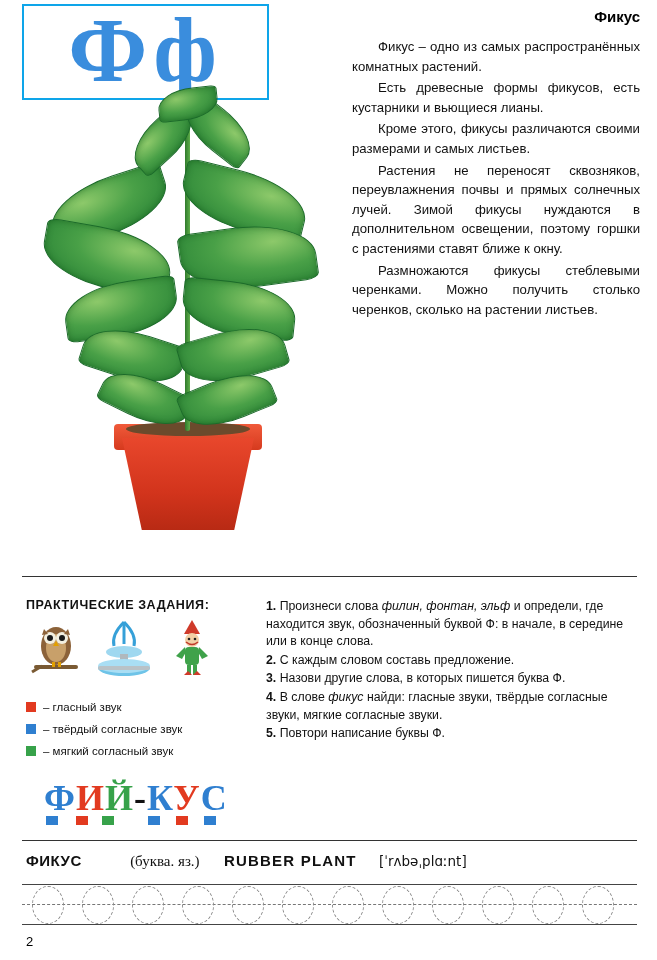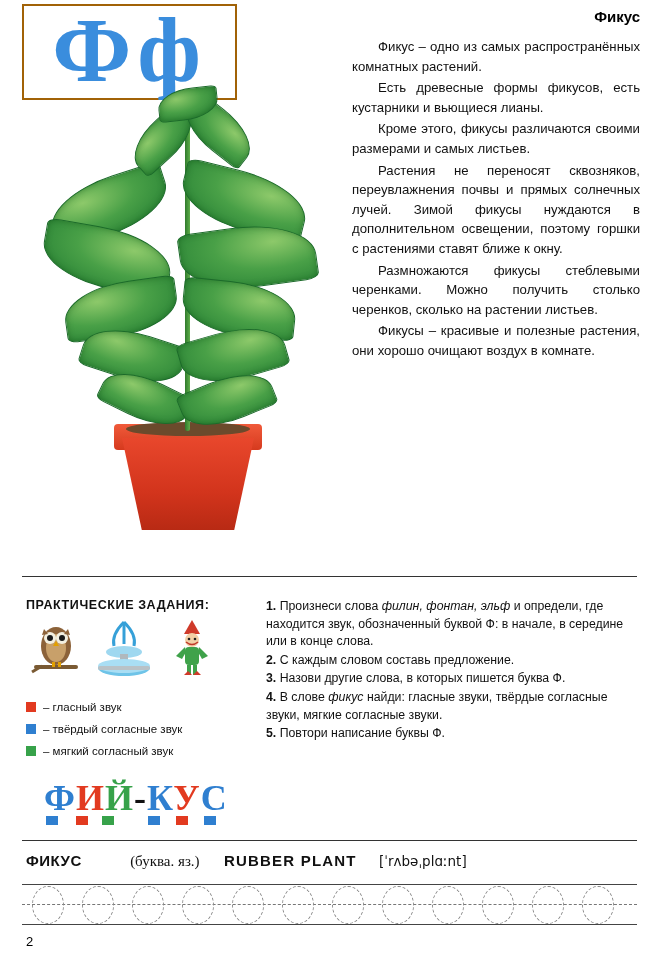--- a/index.html
+++ b/index.html
@@ -10,22 +10,22 @@
     color:#111;
     position:relative;
     overflow:hidden;
   }
   .page{position:relative;width:657px;height:960px;}
 
   
   .top{position:relative;width:657px;height:576px;}
 
   .letter-box{
-    position:absolute;left:22px;top:4px;width:215px;height:96px;
-    border:2px solid #a16207;
+    position:absolute;left:22px;top:4px;width:247px;height:96px;
+    border:2px solid #0ea5e9;
     box-sizing:border-box;
   }
   .letter-box .glyphs{
     position:absolute;left:0;top:-10px;width:100%;
     text-align:center;
     font-family:"Liberation Serif", serif;
     font-weight:bold;
     font-size:92px;
     color:#3a8ddd;
     letter-spacing:6px;
@@ -184,21 +184,20 @@
       <div class="leaf" style="left:128px;top:2px;width:58px;height:30px;transform:rotate(-6deg);"></div>
     </div>
 
     <div class="article">
       <h1>Фикус</h1>
       <p>Фикус – одно из самых распространённых комнатных растений.</p>
       <p>Есть древесные формы фикусов, есть кустарники и вьющиеся лианы.</p>
       <p>Кроме этого, фикусы различаются своими размерами и самых листьев.</p>
       <p>Растения не переносят сквозняков, переувлажнения почвы и прямых солнечных лучей. Зимой фикусы нуждаются в дополнительном освещении, поэтому горшки с растениями ставят ближе к окну.</p>
       <p>Размножаются фикусы стеблевыми черенками. Можно получить столько черенков, сколько на растении листьев.</p>
-      <p>Фикусы – красивые и полезные растения, они хорошо очищают воздух в комнате.</p>
     </div>
 
   </div>
 
   <hr class="rule" style="top:576px;">
 
   <div class="tasks">
     <div class="tasks-title">ПРАКТИЧЕСКИЕ  ЗАДАНИЯ:</div>
 
     <div class="mini-pics">

